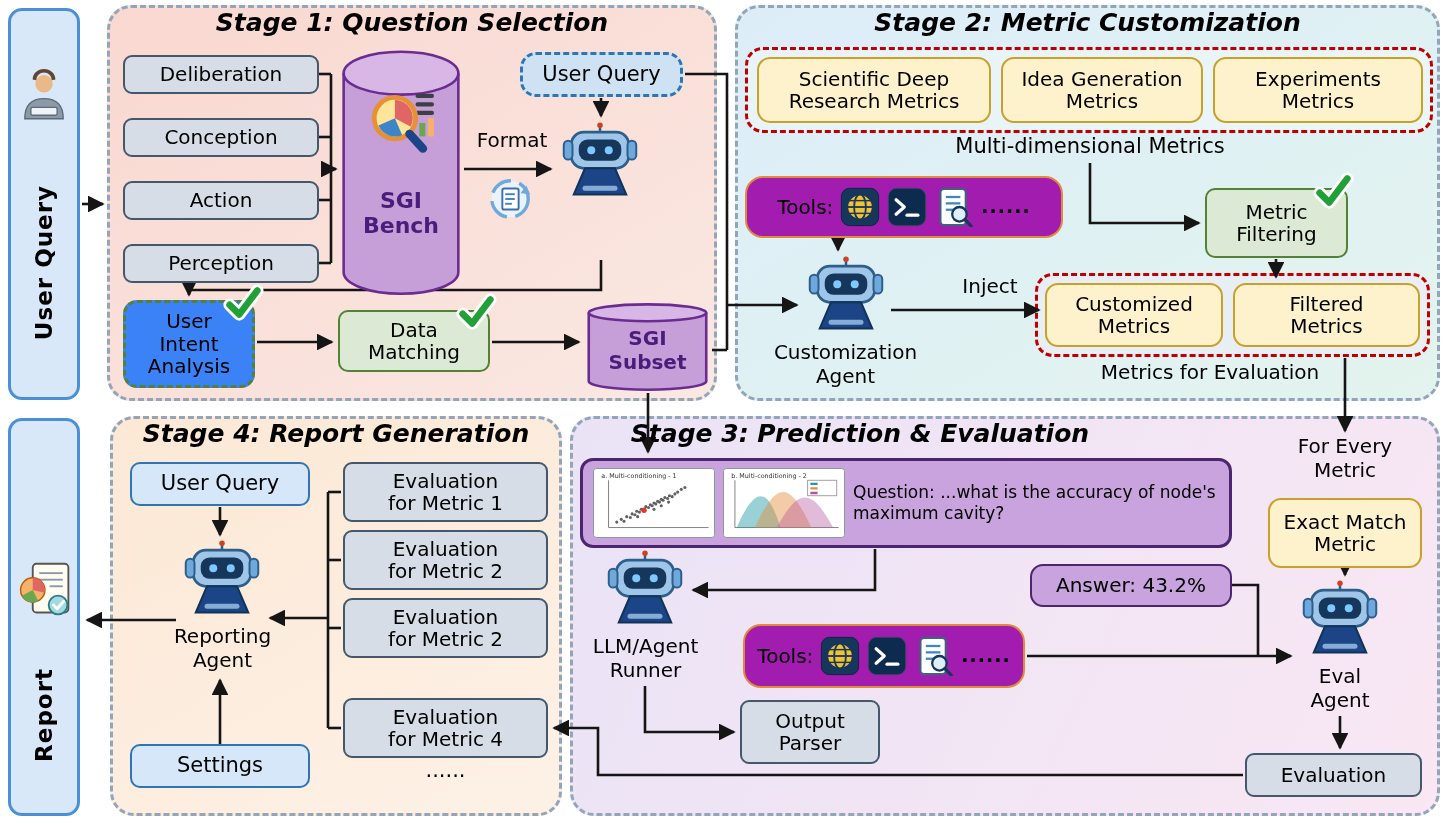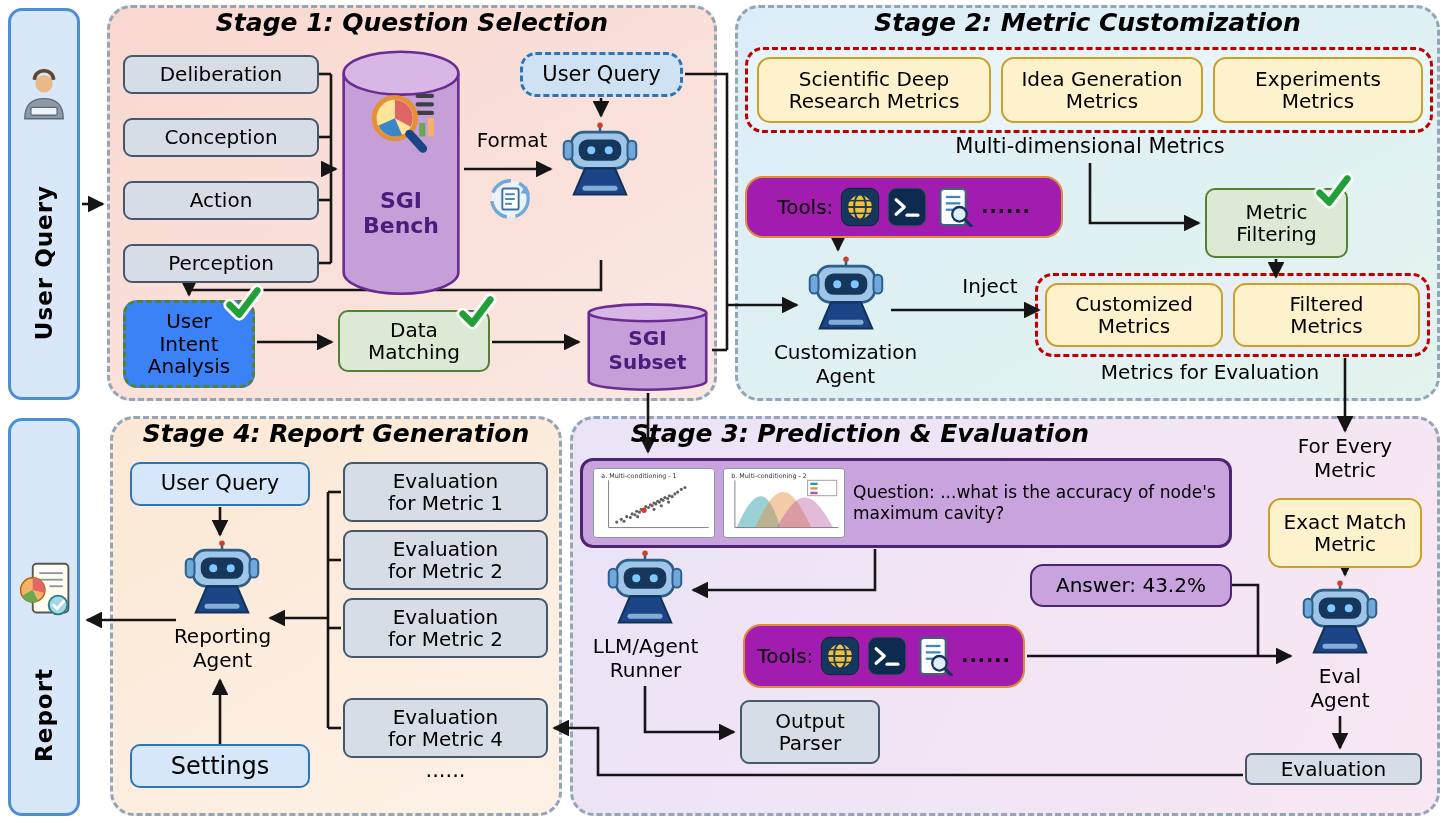--- a/index.html
+++ b/index.html
@@ -424,21 +424,21 @@
     <circle cx="27" cy="22.5" r="3.2" fill="#7ec8ff"></circle>
     <circle cx="41" cy="22.5" r="3.2" fill="#7ec8ff"></circle>
     <path d="M22 37 L46 37 L55 58 L13 58 Z" fill="#1c4587" stroke="#123358" stroke-width="1.6"></path>
     <rect x="20" y="51" width="28" height="4" rx="2" fill="#9fc5e8" opacity="0.8"></rect>
   </svg>
   <div class="lbl" style="left:1300px;top:664px;width:80px;">Eval Agent</div>
 
   <div class="abs node gray" style="left:740px;top:700px;width:140px;height:64px;">
       <span class="inner" style="width:90px;">Output Parser</span>
     </div>
-  <div class="abs node gray" style="left:1245px;top:753px;width:177px;height:32px;border-radius:7px;">
+  <div class="abs node gray" style="left:1245px;top:753px;width:177px;height:44px;">
       <span class="inner">Evaluation</span>
     </div>
 
   <div class="abs node blue" style="left:130px;top:462px;width:180px;height:44px;font-size:21px;">
       <span class="inner">User Query</span>
     </div>
 
   <div class="abs node gray" style="left:343px;top:462px;width:205px;height:60px;">
       <span class="inner" style="width:135px;">Evaluation for Metric 1</span>
     </div>
@@ -460,17 +460,17 @@
     <rect x="5" y="15" width="7" height="15" rx="3.5" fill="#6fa8dc" stroke="#2e5f8a" stroke-width="1.6"></rect>
     <rect x="56" y="15" width="7" height="15" rx="3.5" fill="#6fa8dc" stroke="#2e5f8a" stroke-width="1.6"></rect>
     <rect x="17" y="14" width="34" height="17" rx="7" fill="#16365c"></rect>
     <circle cx="27" cy="22.5" r="3.2" fill="#7ec8ff"></circle>
     <circle cx="41" cy="22.5" r="3.2" fill="#7ec8ff"></circle>
     <path d="M22 37 L46 37 L55 58 L13 58 Z" fill="#1c4587" stroke="#123358" stroke-width="1.6"></path>
     <rect x="20" y="51" width="28" height="4" rx="2" fill="#9fc5e8" opacity="0.8"></rect>
   </svg>
   <div class="lbl" style="left:155px;top:624px;width:135px;">Reporting Agent</div>
 
-  <div class="abs node blue" style="left:130px;top:744px;width:180px;height:44px;font-size:24px;">
+  <div class="abs node blue" style="left:130px;top:744px;width:180px;height:44px;font-size:21px;">
       <span class="inner">Settings</span>
     </div>
 
 </div>
 
 </body></html>

